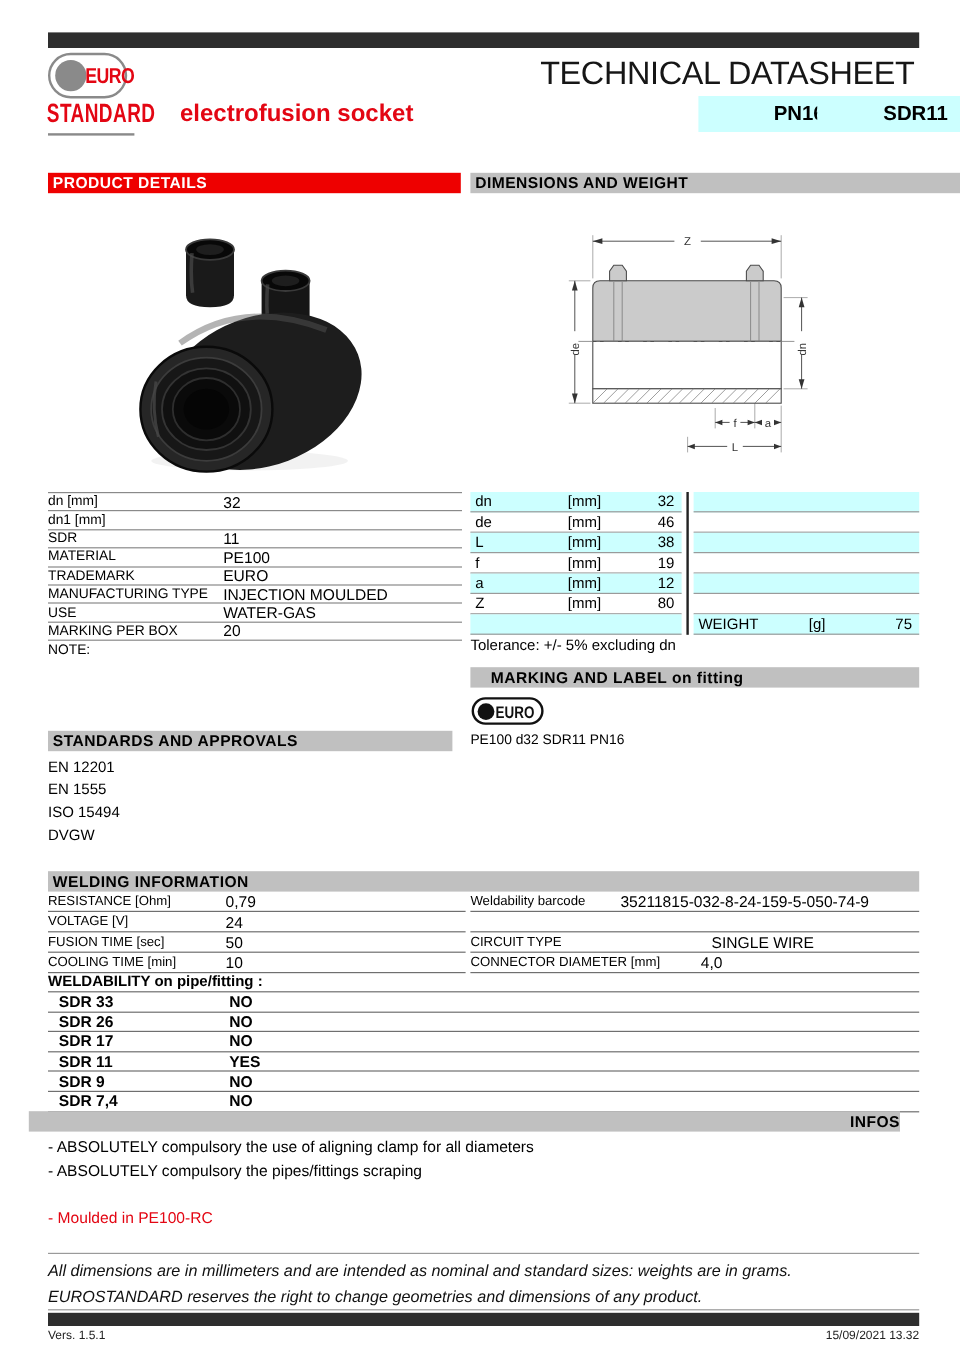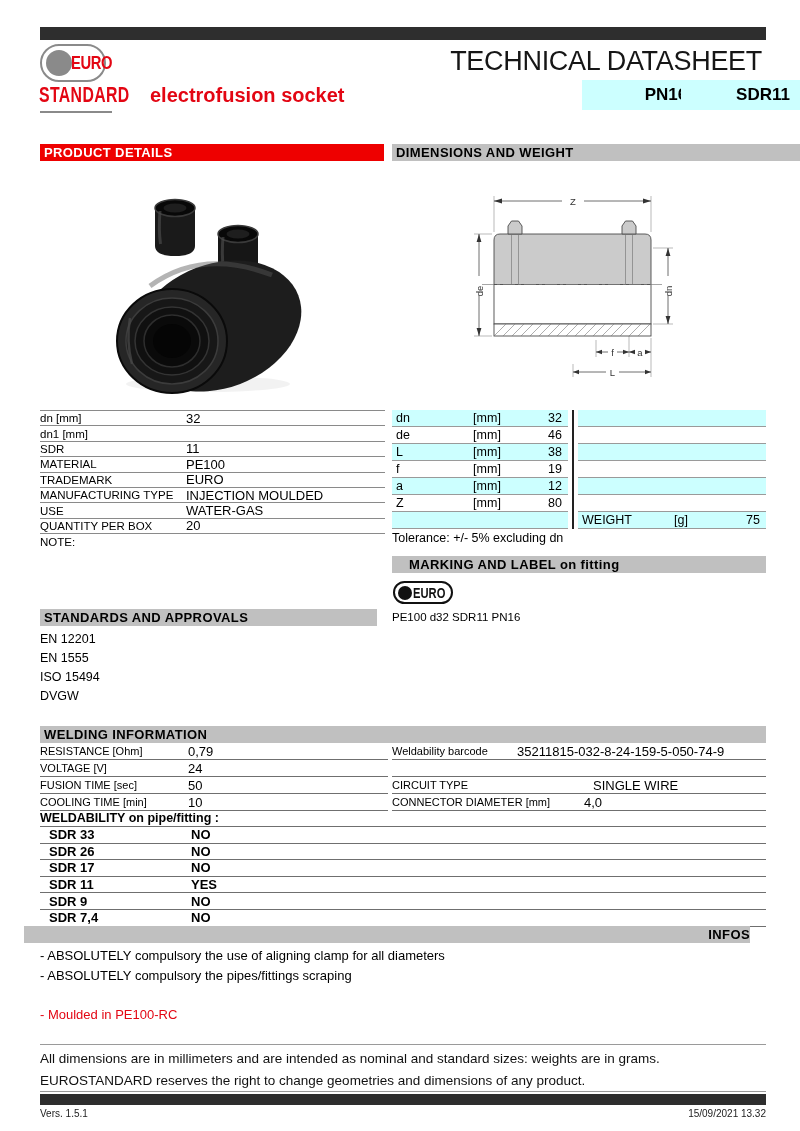--- a/index.html
+++ b/index.html
@@ -59,21 +59,21 @@
   .weld-right .wr.wide2 .w-label{width:192px;}
   .weldability{position:absolute;left:40px;top:811px;width:726px;}
   .wd-title{height:15px;line-height:15px;font-size:12.5px;font-weight:bold;border-bottom:1px solid #6f6f6f;}
   .wd{display:flex;align-items:center;height:15.6px;border-bottom:1px solid #6f6f6f;
       font-weight:bold;font-size:13px;}
   .wd-label{width:142px;padding-left:9px;flex:none;}
   
   .info-lines{position:absolute;left:40px;top:946px;font-size:13px;line-height:19.5px;}
   .red-note{position:absolute;left:40px;top:1007px;font-size:13px;color:#e30613;}
   .hr{position:absolute;left:40px;width:726px;height:1px;background:#9a9a9a;}
-  .foot-italic{position:absolute;left:40px;top:1048px;width:726px;
+  .foot-italic{position:absolute;left:40px;top:1048px;width:726px;font-style:italic;
                font-size:13.5px;line-height:21.5px;color:#111;}
   .frame-bar{position:absolute;left:40px;width:726px;background:#2e2e2e;}
   .vers{position:absolute;left:40px;top:1108px;font-size:10px;color:#222;}
   .datetime{position:absolute;right:34px;top:1108px;font-size:10px;color:#222;}
   svg text{font-family:"Liberation Sans",sans-serif;}
 </style>
 </head>
 <body>
 
 <div class="page">
@@ -202,21 +202,21 @@
       </div>
     <div class="sr">
         <span class="sr-label">MANUFACTURING TYPE</span>
         <span class="sr-value">INJECTION MOULDED</span>
       </div>
     <div class="sr">
         <span class="sr-label">USE</span>
         <span class="sr-value">WATER-GAS</span>
       </div>
     <div class="sr">
-        <span class="sr-label">QUANTITY PER BOX</span>
+        <span class="sr-label">MARKING PER BOX</span>
         <span class="sr-value">20</span>
       </div>
     <div class="sr">
         <span class="sr-label">NOTE:</span>
         <span class="sr-value"></span>
       </div>
   </div>
 
   <div class="dim-table" style="left:392px;width:176px;">
     <div class="dr">

